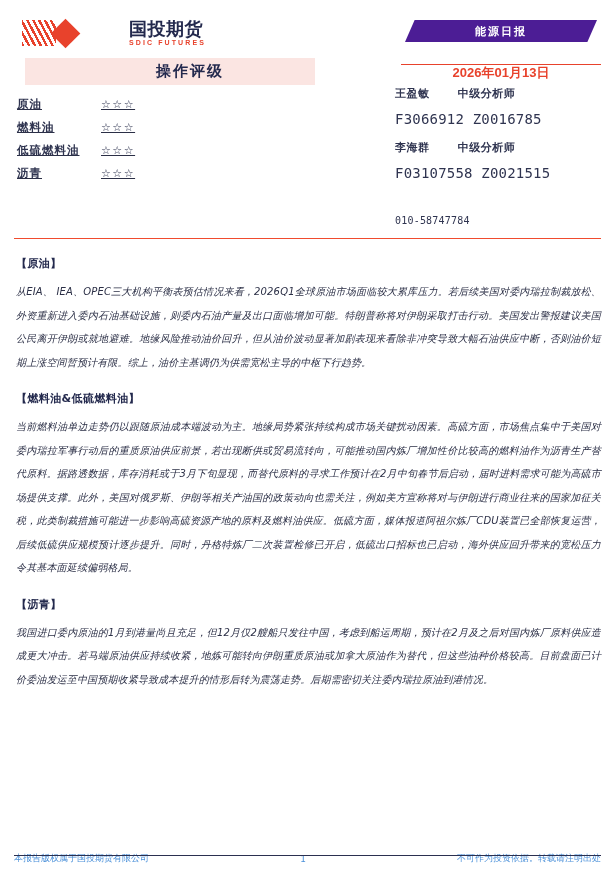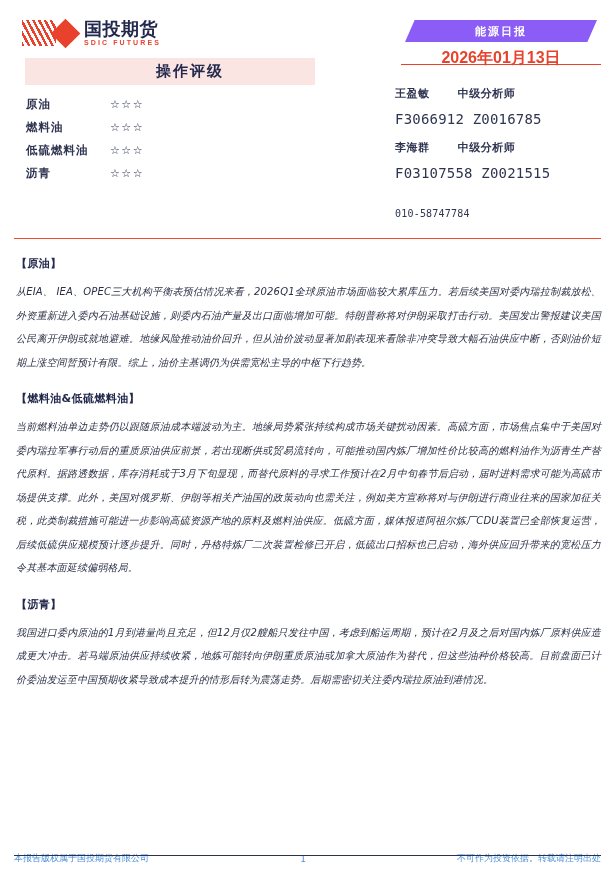--- a/index.html
+++ b/index.html
@@ -41,21 +41,21 @@
     );
   }
   .logo-diamond {
     width: 21px;
     height: 21px;
     background: #e8422c;
     transform: rotate(45deg);
     margin-left: -2px;
     margin-right: 8px;
   }
-  .logo-text { line-height: 1; }
+  .logo-text { line-height: 1; margin-left: 45px; }
   .logo-cn {
     font-size: 18px;
     font-weight: bold;
     color: #23294d;
     letter-spacing: 0.5px;
     font-family: "DejaVu Sans", sans-serif;
   }
   .logo-en {
     font-size: 7px;
     font-weight: bold;
@@ -81,23 +81,24 @@
     font-size: 15px;
     font-weight: bold;
     color: #23294d;
     letter-spacing: 2px;
     font-family: "DejaVu Sans", serif;
     padding-left: 40px;
   }
 
   .rating-list {
     position: absolute;
-    left: 26px;
+    left: 17px;
     top: 94px;
     width: 300px;
+    text-decoration: underline;
   }
   .rating-row {
     display: flex;
     align-items: center;
     height: 20px;
     margin-bottom: 3px;
   }
   .rating-name {
     font-size: 11.5px;
     font-weight: bold;
@@ -114,40 +115,40 @@
     font-family: "DejaVu Sans", sans-serif;
   }
 
   
   .report-banner {
     position: absolute;
     right: 18px;
     top: 20px;
     width: 192px;
     height: 22px;
-    background: #8b5cf6;
+    background: #4c1d95;
     clip-path: polygon(5% 0, 100% 0, 95% 100%, 0 100%);
     display: flex;
     align-items: center;
     justify-content: center;
   }
   .report-banner-text {
     font-size: 11px;
     font-weight: bold;
     color: #ffffff;
     letter-spacing: 2px;
     font-family: "DejaVu Sans", sans-serif;
   }
   .report-date {
     position: absolute;
     right: 18px;
-    top: 48px;
+    top: 64px;
     width: 192px;
     text-align: center;
-    font-size: 16px;
+    font-size: 13px;
     font-weight: bold;
     color: #e8422c;
     font-family: "Liberation Sans", sans-serif;
   }
   .date-rule {
     position: absolute;
     right: 14px;
     top: 64px;
     width: 200px;
     height: 1px;
@@ -172,21 +173,21 @@
   .analyst-code {
     font-size: 14px;
     color: #2f3450;
     font-family: "DejaVu Sans Mono", monospace;
     letter-spacing: 0.2px;
     margin-bottom: 13px;
   }
   .contact {
     position: absolute;
     left: 395px;
-    top: 208px;
+    top: 215px;
     width: 215px;
   }
   .contact-line {
     font-size: 10px;
     color: #2f3450;
     font-family: "DejaVu Sans Mono", monospace;
     margin-bottom: 6px;
     letter-spacing: 0.2px;
   }
   .header-rule {

